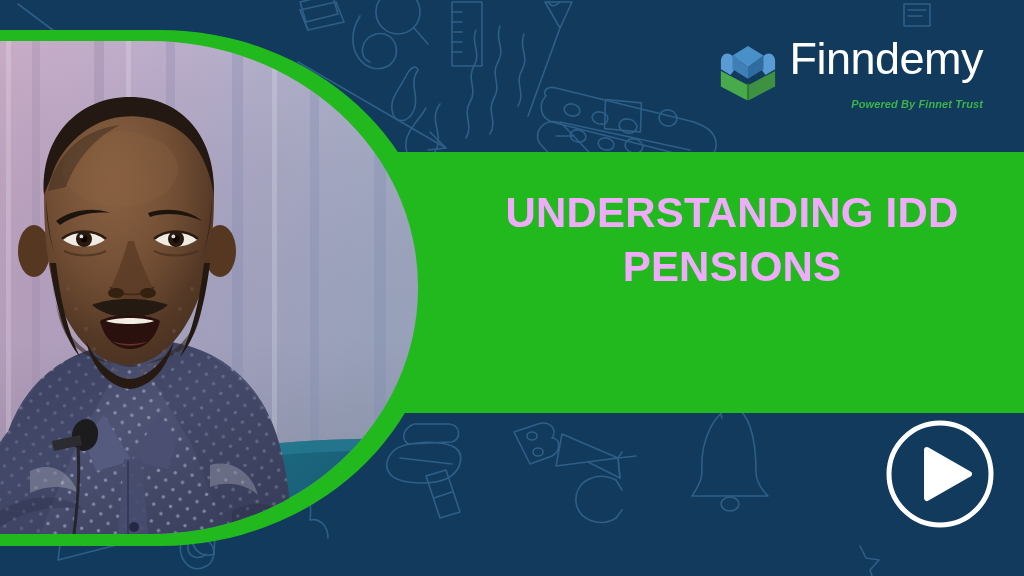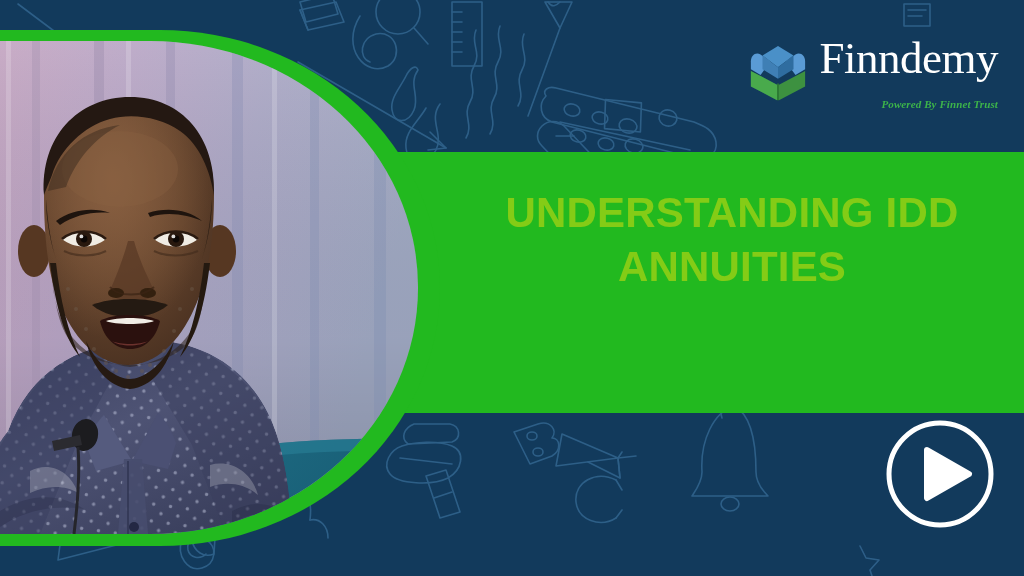--- a/index.html
+++ b/index.html
@@ -76,38 +76,37 @@
   .photo-inner svg { display: block; width: 100%; height: 100%; }
 
   
   .title-block {
     position: absolute;
     left: 452px;
     top: 186px;
     width: 560px;
     z-index: 6;
     text-align: center;
-    color: #84cc16;
+    color: #f0abfc;
     font-size: 42px;
     font-weight: bold;
     line-height: 1.28;
     letter-spacing: 0.2px;
   }
   .title-line { display: block; white-space: nowrap; }
 
   
   .logo-lockup {
     position: absolute;
-    right: 26px;
+    right: 41px;
     top: 36px;
     z-index: 6;
     display: flex;
     align-items: center;
     gap: 10px;
-    font-family: Liberation Serif, serif;
   }
   .logo-mark { width: 62px; height: 62px; flex: none; }
   .logo-mark svg { display: block; width: 100%; height: 100%; }
   .logo-text-wrap {
     display: flex;
     flex-direction: column;
     align-items: flex-end;
     line-height: 1;
   }
   .logo-wordmark {
@@ -458,21 +457,21 @@
               <circle cx="188" cy="248" r="2"></circle>
             <circle cx="312" cy="248" r="2"></circle>
           </g>
         </g>
       </svg>
     </div>
   </div>
 
   <div class="title-block">
     <span class="title-line">UNDERSTANDING IDD</span>
-    <span class="title-line">ANNUITIES</span>
+    <span class="title-line">PENSIONS</span>
   </div>
 
   <div class="logo-lockup">
     <div class="logo-mark">
       <svg viewBox="0 0 64 64" xmlns="http://www.w3.org/2000/svg">
 
         <path d="M4 20 C4 14 9 10 14 13 L24 20 L14 34 L4 28 Z" fill="#5a9bd5"></path>
 
         <path d="M60 20 C60 14 55 10 50 13 L40 20 L50 34 L60 28 Z" fill="#5a9bd5"></path>
 

